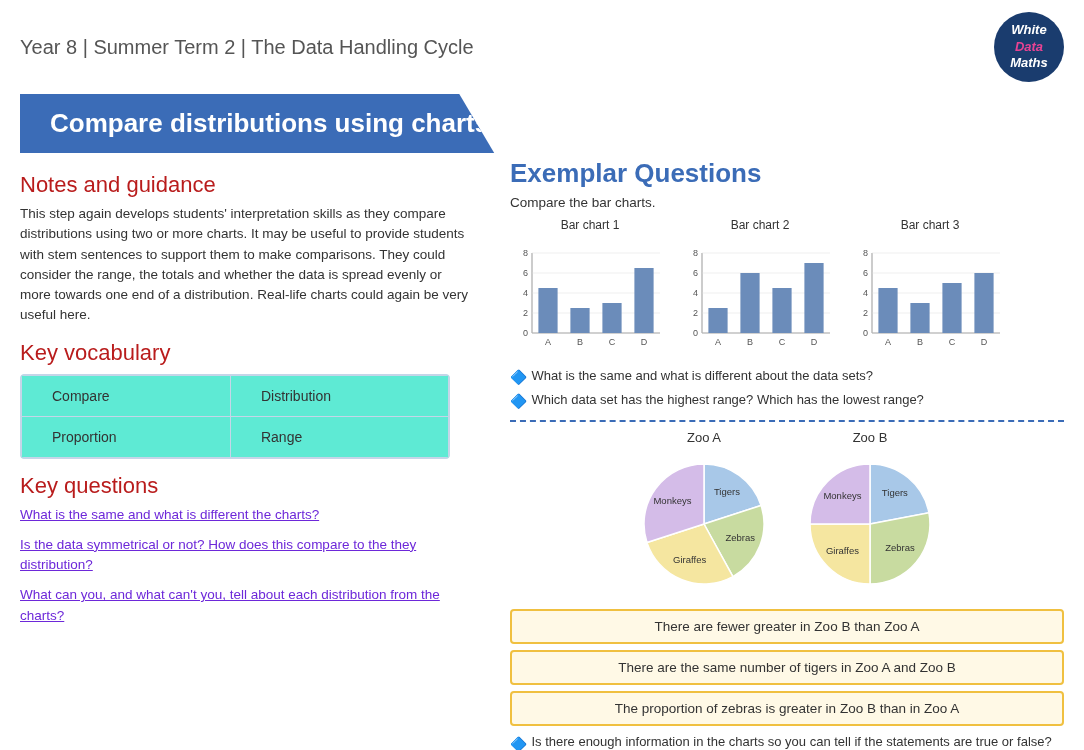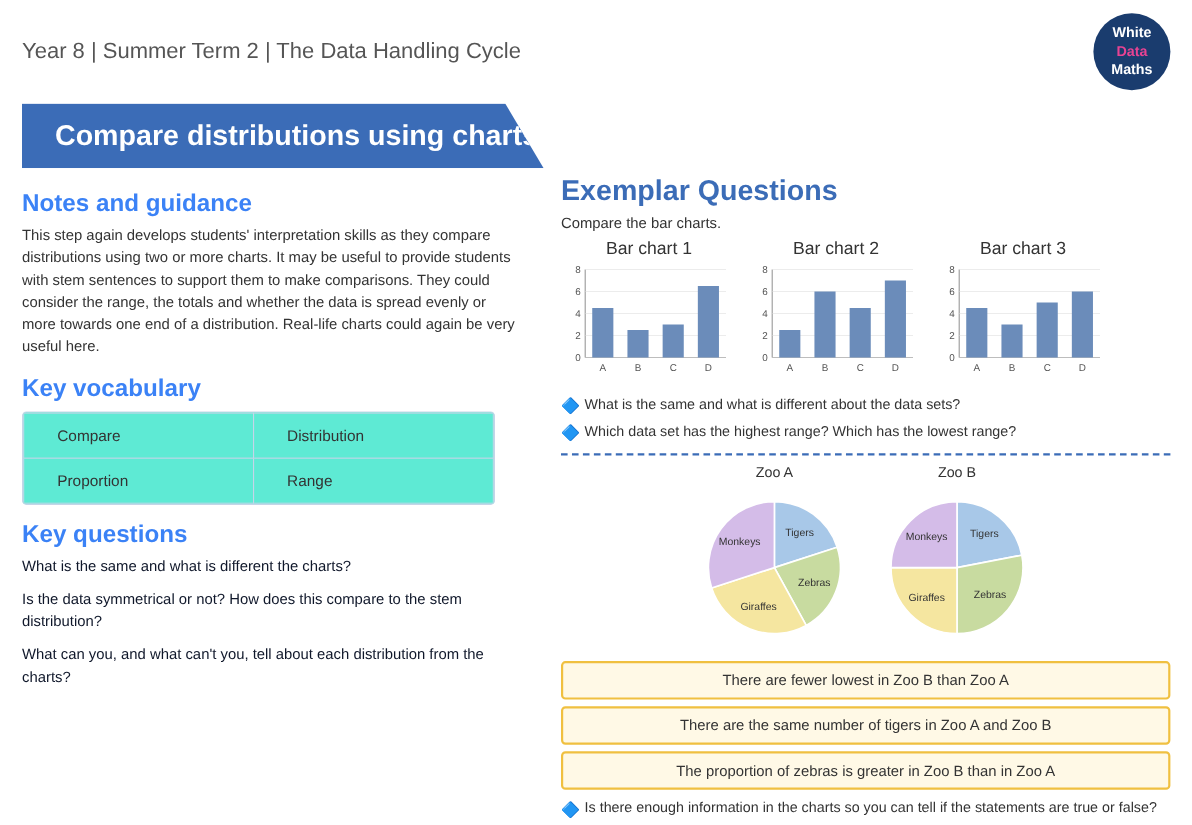--- a/index.html
+++ b/index.html
@@ -33,20 +33,21 @@
       background: #1a3c6e;
       display: flex;
       flex-direction: column;
       align-items: center;
       justify-content: center;
       color: white;
       font-size: 11px;
       font-weight: bold;
       line-height: 1.3;
       text-align: center;
+      font-style: italic;
     }
     .logo .white { color: #fff; font-size: 13px; }
     .logo .rose { color: #e84393; font-size: 13px; }
     .logo .maths { color: #fff; font-size: 13px; }
 
     
     .blue-banner {
       background: #3b6cb7;
       padding: 14px 30px;
       clip-path: polygon(0 0, 88% 0, 95% 100%, 0 100%);
@@ -68,23 +69,23 @@
     }
 
     
     .left-col {
       width: 480px;
       padding-right: 30px;
       flex-shrink: 0;
     }
 
     .section-heading {
-      color: #3b82f6;
+      color: #b91c1c;
       font-size: 22px;
-      font-weight: bold;
+      font-weight: normal;
       margin: 14px 0 6px 0;
     }
 
     .body-text {
       font-size: 13.5px;
       color: #333;
       line-height: 1.5;
       margin-bottom: 8px;
     }
 
@@ -104,23 +105,24 @@
     .vocab-table td {
       padding: 12px 30px;
       font-size: 14px;
       color: #333;
       border: 1px solid #c5d5e8;
     }
 
     
     .key-questions-text {
       font-size: 13.5px;
-      color: #0f172a;
+      color: #6d28d9;
       line-height: 1.5;
       margin-bottom: 10px;
+      text-decoration: underline;
     }
 
     
     .right-col {
       flex: 1;
       padding-left: 10px;
     }
 
     .exemplar-heading {
       color: #3b6cb7;
@@ -143,23 +145,23 @@
       align-items: flex-end;
     }
 
     .chart-wrapper {
       display: flex;
       flex-direction: column;
       align-items: center;
     }
 
     .chart-title {
-      font-size: 16px;
-      color: #333;
-      margin-bottom: 4px;
+      font-size: 12px;
+      color: #333;
+      margin-bottom: 16px;
       font-weight: normal;
     }
 
     .bar-chart-svg {
       width: 160px;
       height: 110px;
     }
 
     
     .chart-questions {
@@ -269,21 +271,21 @@
               <td>Proportion</td>
               <td>Range</td>
             </tr>
           </tbody>
       </table>
     </div>
 
     <div class="section-heading">Key questions</div>
     <div id="key-questions-container">
         <p class="key-questions-text">What is the same and what is different the charts?</p>
-        <p class="key-questions-text">Is the data symmetrical or not? How does this compare to the stem distribution?</p>
+        <p class="key-questions-text">Is the data symmetrical or not? How does this compare to the they distribution?</p>
         <p class="key-questions-text">What can you, and what can't you, tell about each distribution from the charts?</p>
       </div>
 
   </div>
 
   <div class="right-col">
 
     <div class="exemplar-heading">Exemplar Questions</div>
     <p class="compare-text">Compare the bar charts.</p>
 
@@ -401,21 +403,21 @@
             <text x="105.05001646825578" y="99.8595356001989" text-anchor="middle" dominant-baseline="middle" font-size="9.5" fill="#333">Zebras</text>
             <path d="M 75 75 L 74.99999999999999 135 A 60 60 0 0 1 15 75.00000000000001 Z" fill="#f5e6a0" stroke="#fff" stroke-width="1.5"></path>
             <text x="47.42283553372465" y="102.57716446627535" text-anchor="middle" dominant-baseline="middle" font-size="9.5" fill="#333">Giraffes</text>
             <path d="M 75 75 L 15 75.00000000000001 A 60 60 0 0 1 74.99999999999999 15 Z" fill="#d4bce8" stroke="#fff" stroke-width="1.5"></path>
             <text x="47.42283553372464" y="47.42283553372465" text-anchor="middle" dominant-baseline="middle" font-size="9.5" fill="#333">Monkeys</text>
           </svg>
         </div>
       </div>
 
     <div id="statements-container">
-        <div class="statement-box">There are fewer lowest in Zoo B than Zoo A</div>
+        <div class="statement-box">There are fewer greater in Zoo B than Zoo A</div>
         <div class="statement-box">There are the same number of tigers in Zoo A and Zoo B</div>
         <div class="statement-box">The proportion of zebras is greater in Zoo B than in Zoo A</div>
       </div>
 
     <div class="bottom-questions" id="bottom-questions">
         <p>
           <span class="bullet-icon">🔷</span>
           <span>Is there enough information in the charts so you can tell if the statements are true or false?</span>
         </p>
         <p>

